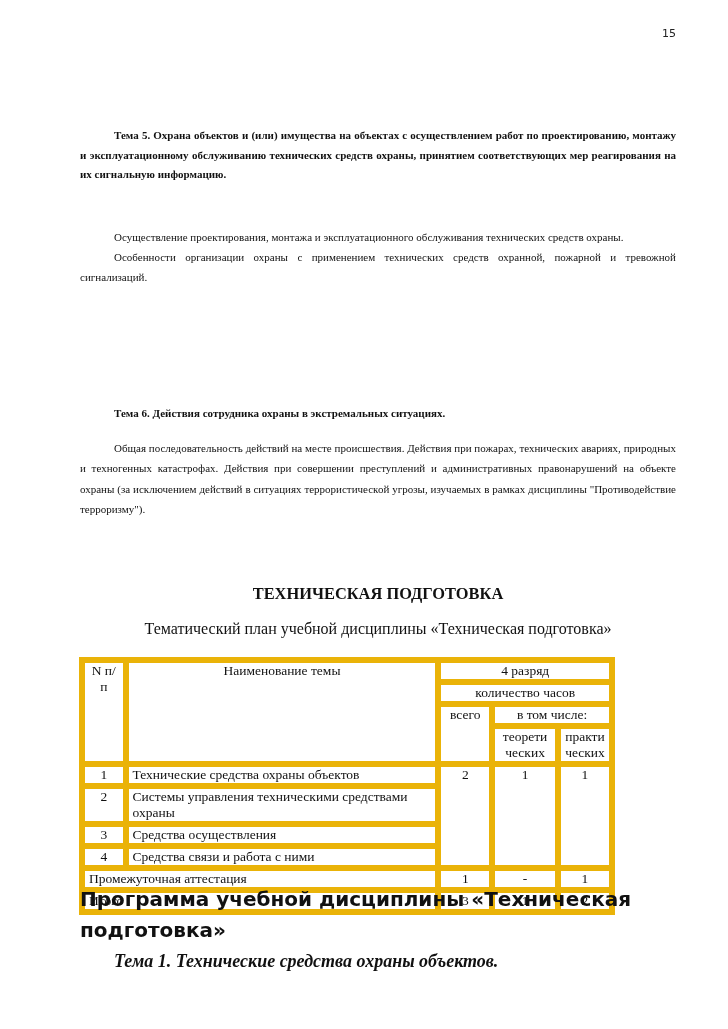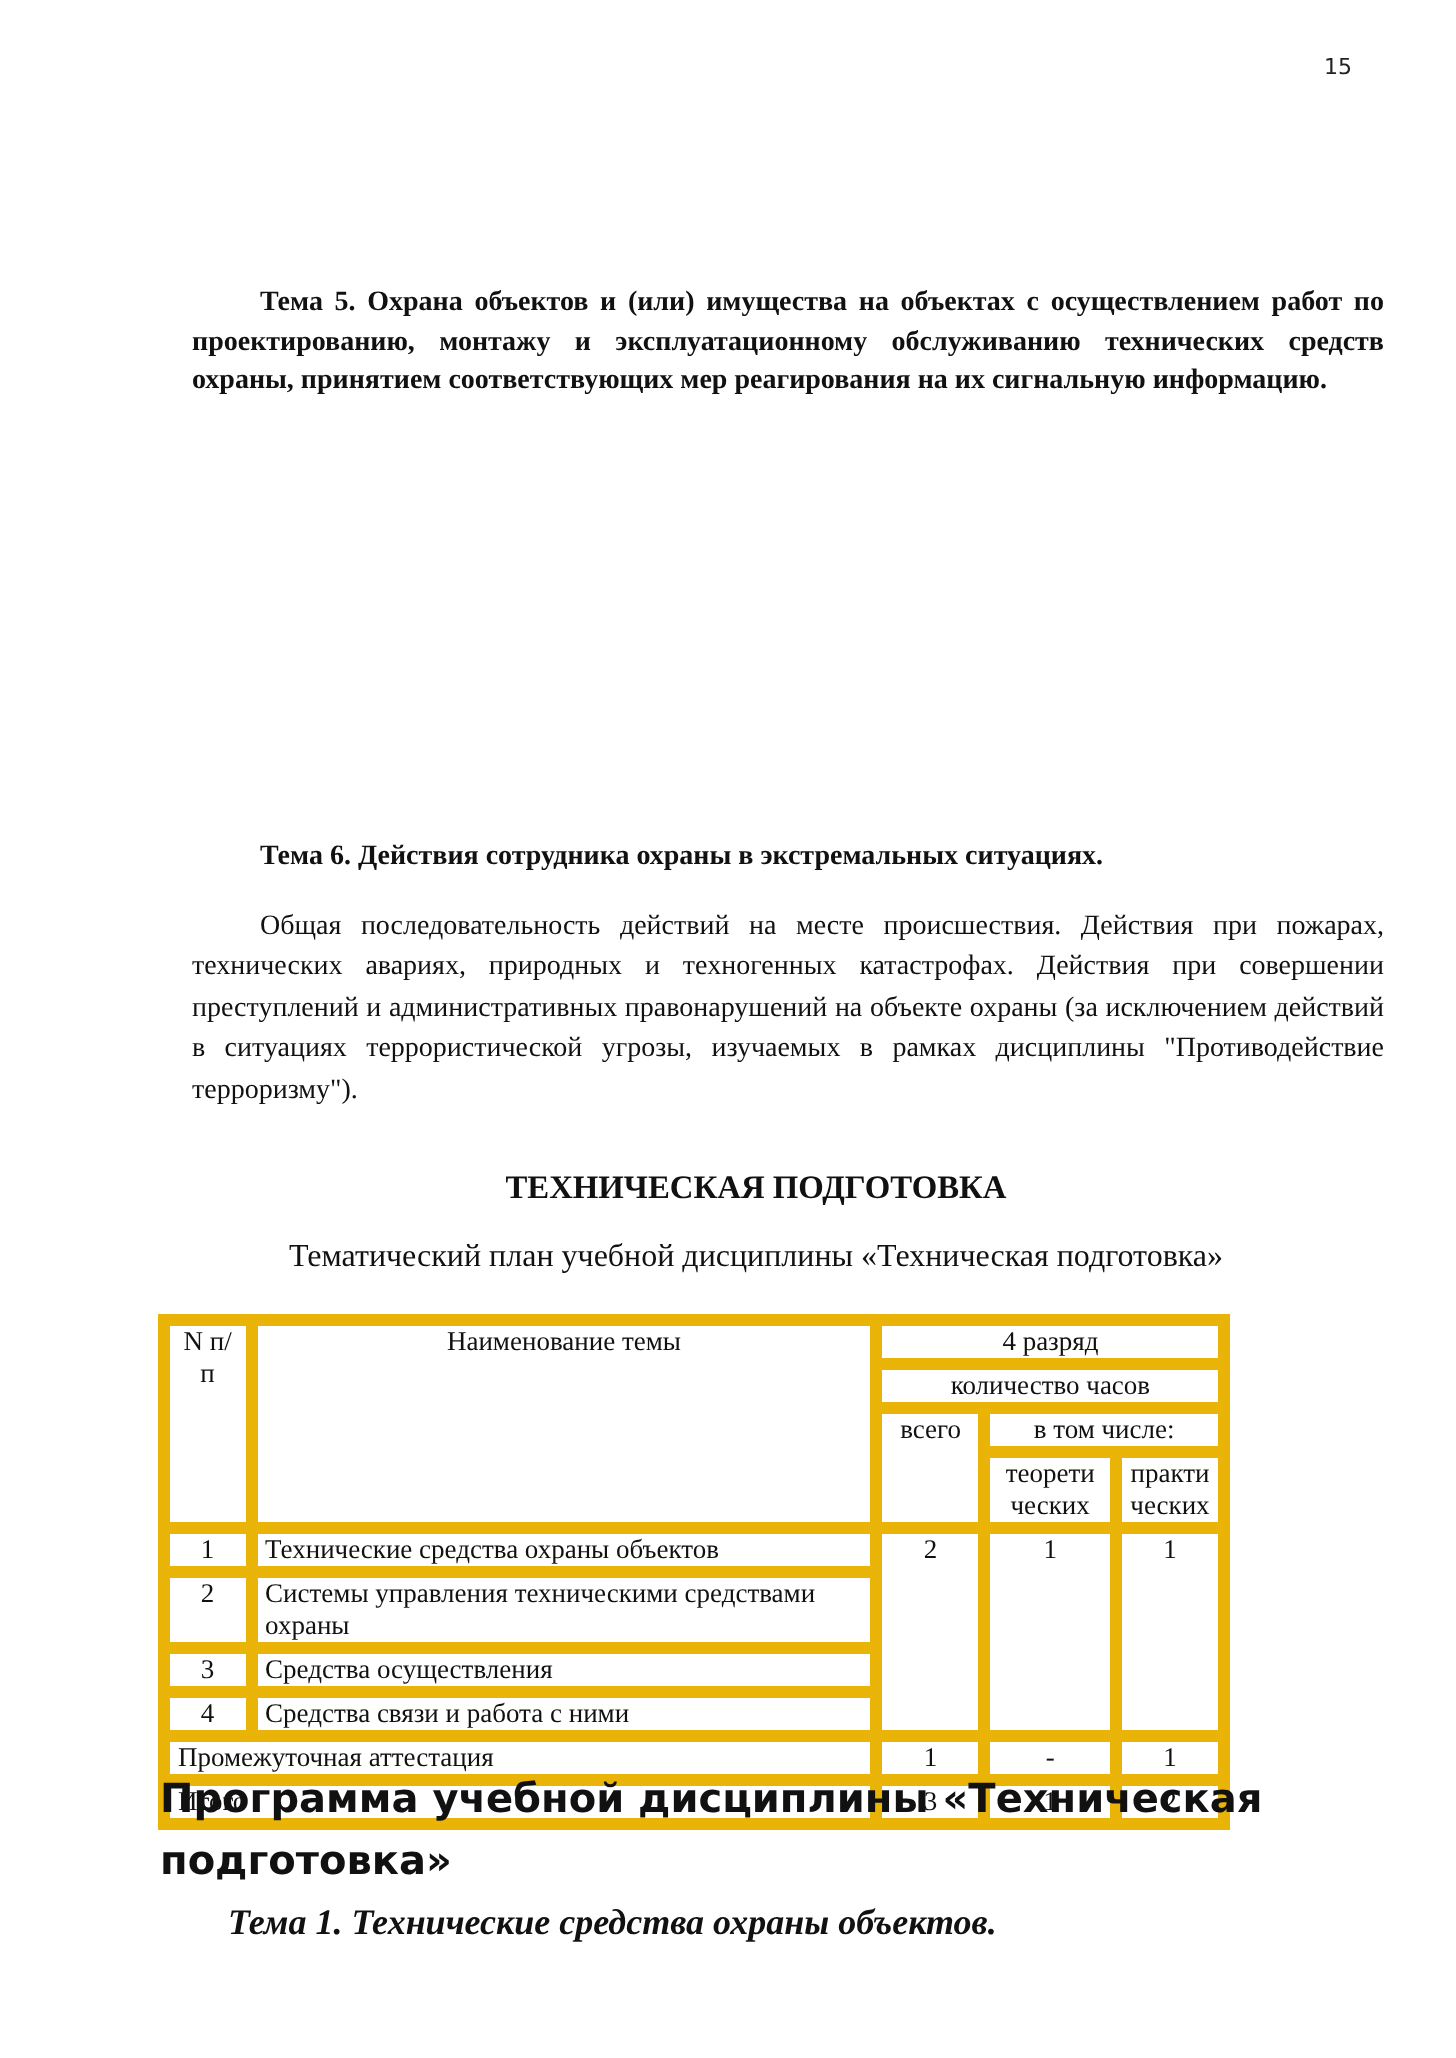--- a/index.html
+++ b/index.html
@@ -1,19 +1,19 @@
 <!DOCTYPE html>
 <html><head>
 <meta charset="utf-8">
 <style>
   html, body { margin: 0; padding: 0; background: #ffffff; }
   body { width: 728px; height: 1029px; position: relative; overflow: hidden; color: #111; }
   .page-num { position: absolute; right: 52px; top: 27px; font-size: 11px; font-family: "DejaVu Sans", sans-serif; color: #222; }
   .block { position: absolute; left: 80px; width: 596px; }
-  .p { font-family: "Liberation Serif", serif; font-size: 14px; line-height: 20px; text-align: justify; margin: 16px; }
+  .p { font-family: "Liberation Serif", serif; font-size: 11px; line-height: 20px; text-align: justify; margin: 0; }
   .indent { text-indent: 34px; }
   .bold { font-weight: bold; }
   .theme5 { top: 126px; line-height: 19.5px; }
   .body5 { top: 227px; }
   .theme6 { top: 403px; }
   .body6 { top: 438px; line-height: 20.4px; }
   .tech-title { position: absolute; top: 584px; left: 80px; width: 596px; text-align: center; font-family: "Liberation Serif", serif; font-weight: bold; font-size: 16.4px; }
   .plan-title { position: absolute; top: 620px; left: 80px; width: 596px; text-align: center; font-family: "Liberation Serif", serif; font-size: 16px; }
   table.plan { position: absolute; left: 79px; top: 657px; width: 536px; border-collapse: collapse; font-family: "Liberation Serif", serif; font-size: 13.5px; line-height: 16px; }
   table.plan td { border: 6px solid #eab308; padding: 0 4px; vertical-align: top; }
@@ -22,20 +22,22 @@
   .theme1 { position: absolute; top: 951px; left: 114px; font-family: "Liberation Serif", serif; font-weight: bold; font-size: 18px; font-style: italic; }
 </style>
 </head>
 <body>
 
 <div class="page-num">15</div>
 
 <p class="block p indent bold theme5">Тема 5. Охрана объектов и (или) имущества на объектах с осуществлением работ по проектированию, монтажу и эксплуатационному обслуживанию технических средств охраны, принятием соответствующих мер реагирования на их сигнальную информацию.</p>
 
 <div class="block body5">
+  <p class="p indent">Осуществление проектирования, монтажа и эксплуатационного обслуживания технических средств охраны.</p>
+  <p class="p indent">Особенности организации охраны с применением технических средств охранной, пожарной и тревожной сигнализаций.</p>
 </div>
 
 <p class="block p indent bold theme6">Тема 6. Действия сотрудника охраны в экстремальных ситуациях.</p>
 
 <p class="block p indent body6">Общая последовательность действий на месте происшествия. Действия при пожарах, технических авариях, природных и техногенных катастрофах. Действия при совершении преступлений и административных правонарушений на объекте охраны (за исключением действий в ситуациях террористической угрозы, изучаемых в рамках дисциплины "Противодействие терроризму").</p>
 
 <div class="tech-title">ТЕХНИЧЕСКАЯ ПОДГОТОВКА</div>
 <div class="plan-title">Тематический план учебной дисциплины «Техническая подготовка»</div>
 
 <table class="plan">

